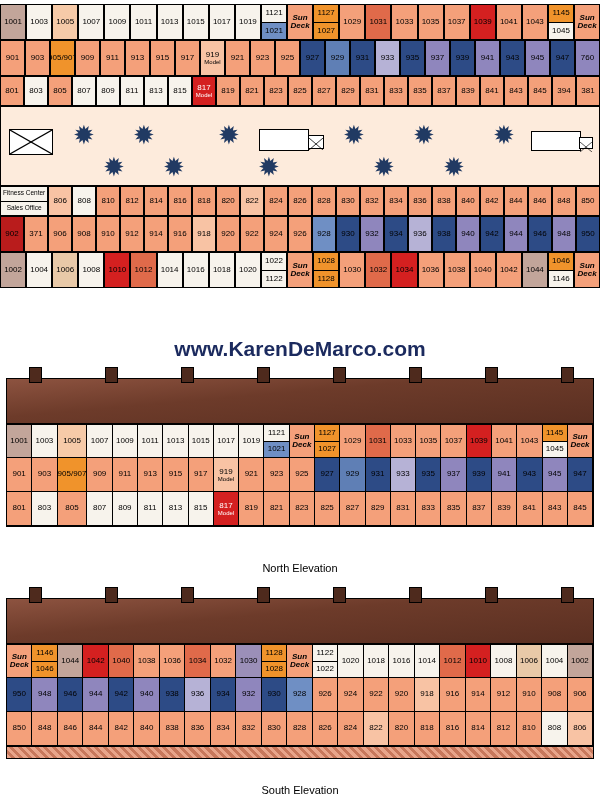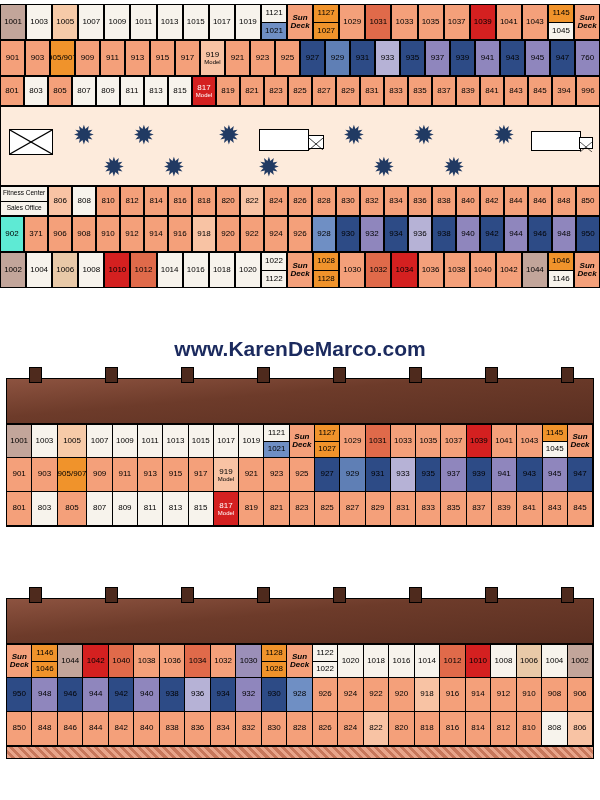--- a/index.html
+++ b/index.html
@@ -140,21 +140,21 @@
       <div class="cell" style="flex: 1 1 0px; background: rgb(244, 160, 122);">829</div>
       <div class="cell" style="flex: 1 1 0px; background: rgb(244, 160, 122);">831</div>
       <div class="cell" style="flex: 1 1 0px; background: rgb(244, 160, 122);">833</div>
       <div class="cell" style="flex: 1 1 0px; background: rgb(244, 160, 122);">835</div>
       <div class="cell" style="flex: 1 1 0px; background: rgb(244, 160, 122);">837</div>
       <div class="cell" style="flex: 1 1 0px; background: rgb(244, 160, 122);">839</div>
       <div class="cell" style="flex: 1 1 0px; background: rgb(244, 160, 122);">841</div>
       <div class="cell" style="flex: 1 1 0px; background: rgb(244, 160, 122);">843</div>
       <div class="cell" style="flex: 1 1 0px; background: rgb(244, 160, 122);">845</div>
       <div class="cell" style="flex: 1 1 0px; background: rgb(244, 160, 122);">394</div>
-      <div class="cell" style="flex: 1 1 0px; background: rgb(244, 160, 122);">996</div>
+      <div class="cell" style="flex: 1 1 0px; background: rgb(244, 160, 122);">381</div>
     </div>
 
   <div class="band" id="landscape-band">
       <div class="tree" style="left: 70px; top: 16px;">✹</div>
       <div class="tree" style="left: 100px; top: 48px;">✹</div>
       <div class="tree" style="left: 130px; top: 16px;">✹</div>
       <div class="tree" style="left: 160px; top: 48px;">✹</div>
       <div class="tree" style="left: 215px; top: 16px;">✹</div>
       <div class="tree" style="left: 255px; top: 48px;">✹</div>
       <div class="tree" style="left: 340px; top: 16px;">✹</div>
@@ -201,21 +201,21 @@
       <div class="cell" style="flex: 1 1 0px; background: rgb(244, 160, 122);">836</div>
       <div class="cell" style="flex: 1 1 0px; background: rgb(244, 160, 122);">838</div>
       <div class="cell" style="flex: 1 1 0px; background: rgb(244, 160, 122);">840</div>
       <div class="cell" style="flex: 1 1 0px; background: rgb(244, 160, 122);">842</div>
       <div class="cell" style="flex: 1 1 0px; background: rgb(244, 160, 122);">844</div>
       <div class="cell" style="flex: 1 1 0px; background: rgb(244, 160, 122);">846</div>
       <div class="cell" style="flex: 1 1 0px; background: rgb(244, 160, 122);">848</div>
       <div class="cell" style="flex: 1 1 0px; background: rgb(244, 160, 122);">850</div>
     </div>
   <div class="strip mid" id="plan-row5">
-      <div class="cell" style="flex: 1 1 0px; background: #5eead4;">902</div>
+      <div class="cell" style="flex: 1 1 0px; background: #b91c1c;">902</div>
       <div class="cell" style="flex: 1 1 0px; background: rgb(244, 160, 122);">371</div>
       <div class="cell" style="flex: 1 1 0px; background: rgb(244, 160, 122);">906</div>
       <div class="cell" style="flex: 1 1 0px; background: rgb(244, 160, 122);">908</div>
       <div class="cell" style="flex: 1 1 0px; background: rgb(244, 160, 122);">910</div>
       <div class="cell" style="flex: 1 1 0px; background: rgb(244, 160, 122);">912</div>
       <div class="cell" style="flex: 1 1 0px; background: rgb(244, 160, 122);">914</div>
       <div class="cell" style="flex: 1 1 0px; background: rgb(244, 160, 122);">916</div>
       <div class="cell" style="flex: 1 1 0px; background: rgb(248, 195, 164);">918</div>
       <div class="cell" style="flex: 1 1 0px; background: rgb(244, 160, 122);">920</div>
       <div class="cell" style="flex: 1 1 0px; background: rgb(244, 160, 122);">922</div>
@@ -421,20 +421,21 @@
         <div class="cell" style="flex: 0 0 auto; background: rgb(244, 160, 122); height: 34px;">843</div>
       </div>
       <div class="col">
         <div class="cell sun" style="flex: 0 0 auto; background: rgb(244, 160, 122); height: 34px;">
           <span>Sun<br>Deck</span>
         </div>
         <div class="cell" style="flex: 0 0 auto; background: rgb(45, 75, 134); height: 34px;">947</div>
         <div class="cell" style="flex: 0 0 auto; background: rgb(244, 160, 122); height: 34px;">845</div>
       </div>
     </div>
+  <div class="elab" style="top:184px;">North Elevation</div>
 </div>
 
 <div class="elev" id="south-elev" style="top:598px;">
   <div class="roof">
       <div class="chimney" style="left: 22px;"></div>
       <div class="chimney" style="left: 98px;"></div>
       <div class="chimney" style="left: 174px;"></div>
       <div class="chimney" style="left: 250px;"></div>
       <div class="chimney" style="left: 326px;"></div>
       <div class="chimney" style="left: 402px;"></div>
@@ -566,13 +567,14 @@
         <div class="cell" style="flex: 0 0 auto; background: rgb(244, 160, 122); height: 34px;">908</div>
         <div class="cell" style="flex: 0 0 auto; background: rgb(247, 243, 236); height: 34px;">808</div>
       </div>
       <div class="col">
         <div class="cell" style="flex: 0 0 auto; background: rgb(194, 165, 154); height: 34px;">1002</div>
         <div class="cell" style="flex: 0 0 auto; background: rgb(244, 160, 122); height: 34px;">906</div>
         <div class="cell" style="flex: 0 0 auto; background: rgb(248, 195, 164); height: 34px;">806</div>
       </div>
     </div>
   <div class="hatch"></div>
+  <div class="elab" style="top:186px;">South Elevation</div>
 </div>
 
 </body></html>

